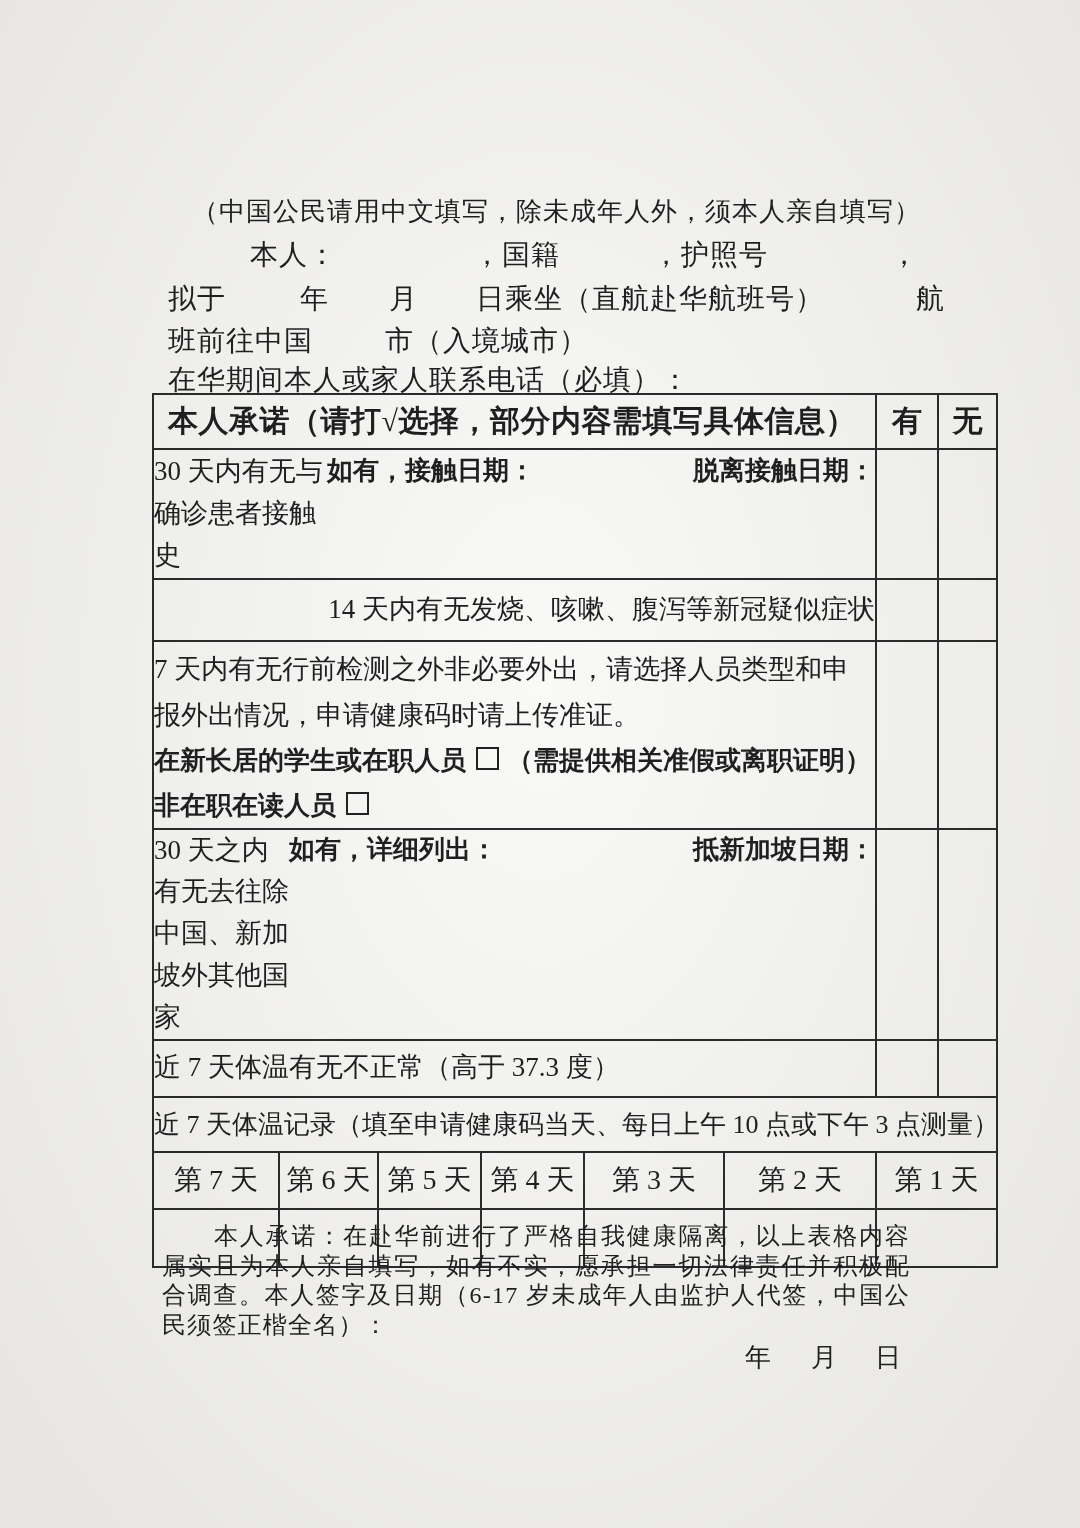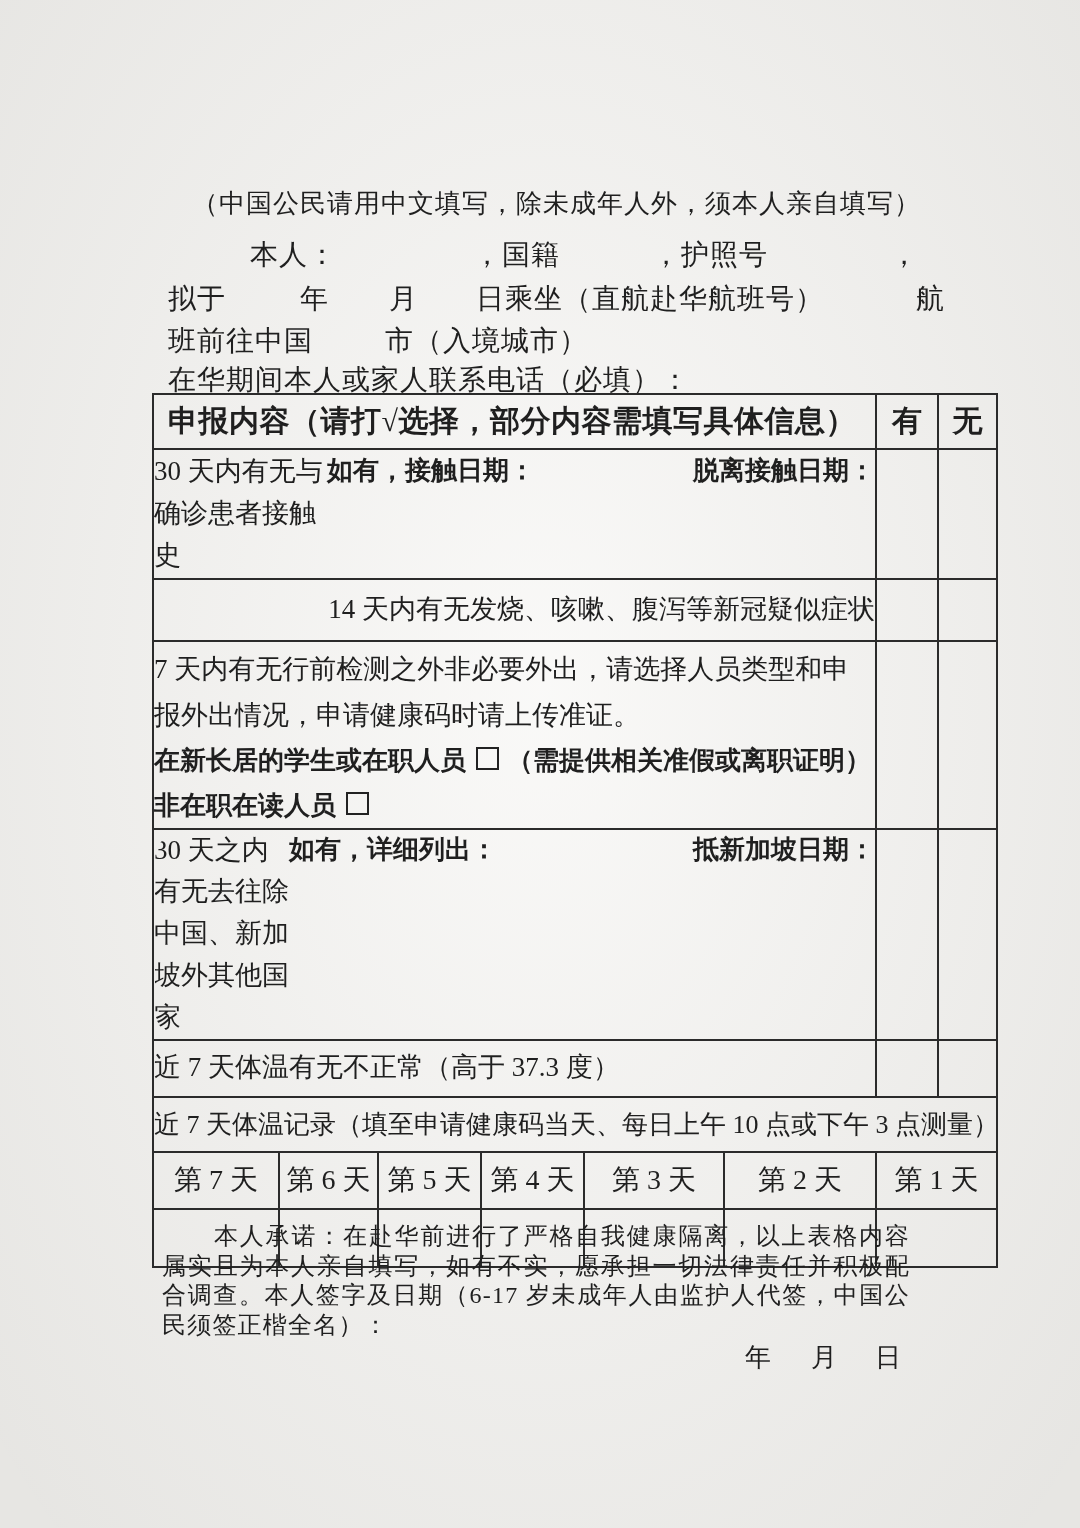--- a/index.html
+++ b/index.html
@@ -10,21 +10,21 @@
       radial-gradient(ellipse at 50% 45%, rgba(255,255,255,0.55), rgba(0,0,0,0.05) 95%),
       #f3f2ef;
     font-family:"Liberation Serif","DejaVu Serif",serif;
     color:#1f1f1f;
     overflow:hidden;
   }
 
   
   .title-row { position:absolute; top:134px; left:160px; font-weight:bold; font-size:32px; white-space:nowrap; }
   .title-row .main-title { margin-left:84px; font-size:33px; letter-spacing:1px; }
-  .subtitle { position:absolute; top:186px; left:192px; font-size:26px; letter-spacing:1px; white-space:nowrap; }
+  .subtitle { position:absolute; top:194px; left:192px; font-size:26px; letter-spacing:1px; white-space:nowrap; }
 
   .fline { position:absolute; left:168px; font-size:28px; white-space:nowrap; letter-spacing:1px; }
   .fl-person { top:236px; left:250px; }
   .fl-person .seg-nat { margin-left:136px; }
   .fl-person .seg-pass { margin-left:92px; }
   .fl-person .seg-comma { margin-left:122px; }
   .fl-flight { top:280px; }
   .fl-flight .seg-year { margin-left:74px; }
   .fl-flight .seg-month { margin-left:60px; }
   .fl-flight .seg-day { margin-left:58px; }
@@ -45,21 +45,21 @@
   .subline { font-weight:bold; font-size:26px; white-space:nowrap; }
   .subline .sub2 { margin-left:158px; }
   .subline4 .sub2 { margin-left:196px; }
 
   td.cell-r1 { height:84px; } td.cell-r1 .two-line { padding-top:2px; }
   td.cell-r2 { height:60px;text-align:right; }
   td.cell-r3 { height:180px; vertical-align:top; }
   td.cell-r3 .q { line-height:46px; margin-top:4px; }
   .optline { font-weight:bold; font-size:26px; line-height:45px; white-space:nowrap; }
   .cb { display:inline-block; width:19px; height:19px; border:2px solid #222; margin:0 8px 0 10px; vertical-align:-1px; background:transparent; }
-  td.cell-r4 { height:96px;border-radius:30px; }
+  td.cell-r4 { height:96px; }
   td.cell-r5 { height:55px; }
   td.cell-r6 { height:102px; } td.cell-r6 .q6 { line-height:47px; }
   .boldpart { font-weight:bold; font-size:26px; }
   td.cell-r7 { height:53px; font-size:26px; padding-left:10px; letter-spacing:0; white-space:nowrap;margin-top:37px; }
   tr.days td { height:55px; text-align:center; font-size:28px; }
   tr.fillrow td { height:56px; }
 
   
   .footer {
     position:absolute; top:1222px; left:162px; width:748px;
@@ -99,21 +99,21 @@
         <col style="width:103px">
         <col style="width:103px">
       <col style="width:140px">
         <col style="width:152px">
         <col style="width:62px">
         <col style="width:59px">
     </colgroup>
 
     <tbody>
         <tr class="thead">
-      <td colspan="6" class="tt">申报内容（请打√选择，部分内容需填写具体信息）</td>
+      <td colspan="6" class="tt">本人承诺（请打√选择，部分内容需填写具体信息）</td>
       <td class="yn">有</td>
       <td class="yn">无</td>
     </tr>
 
     <tr>
       <td colspan="6" class="qcell cell-r1">
         <div class="two-line">
           <div class="q">30 天内有无与确诊患者接触史</div>
           <div class="subline">
             <span>如有，接触日期：</span><span class="sub2">脱离接触日期：</span>

